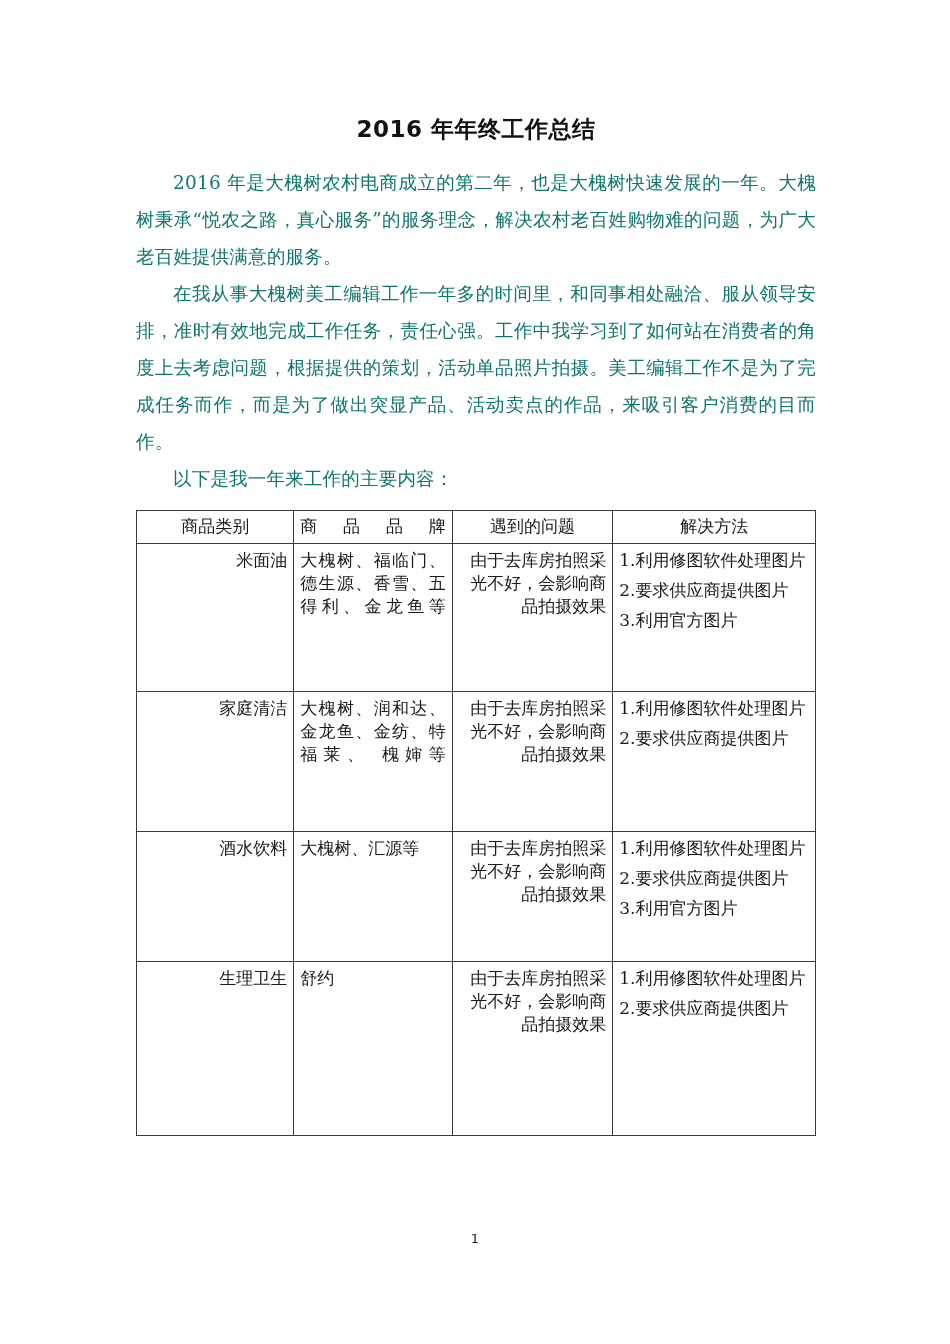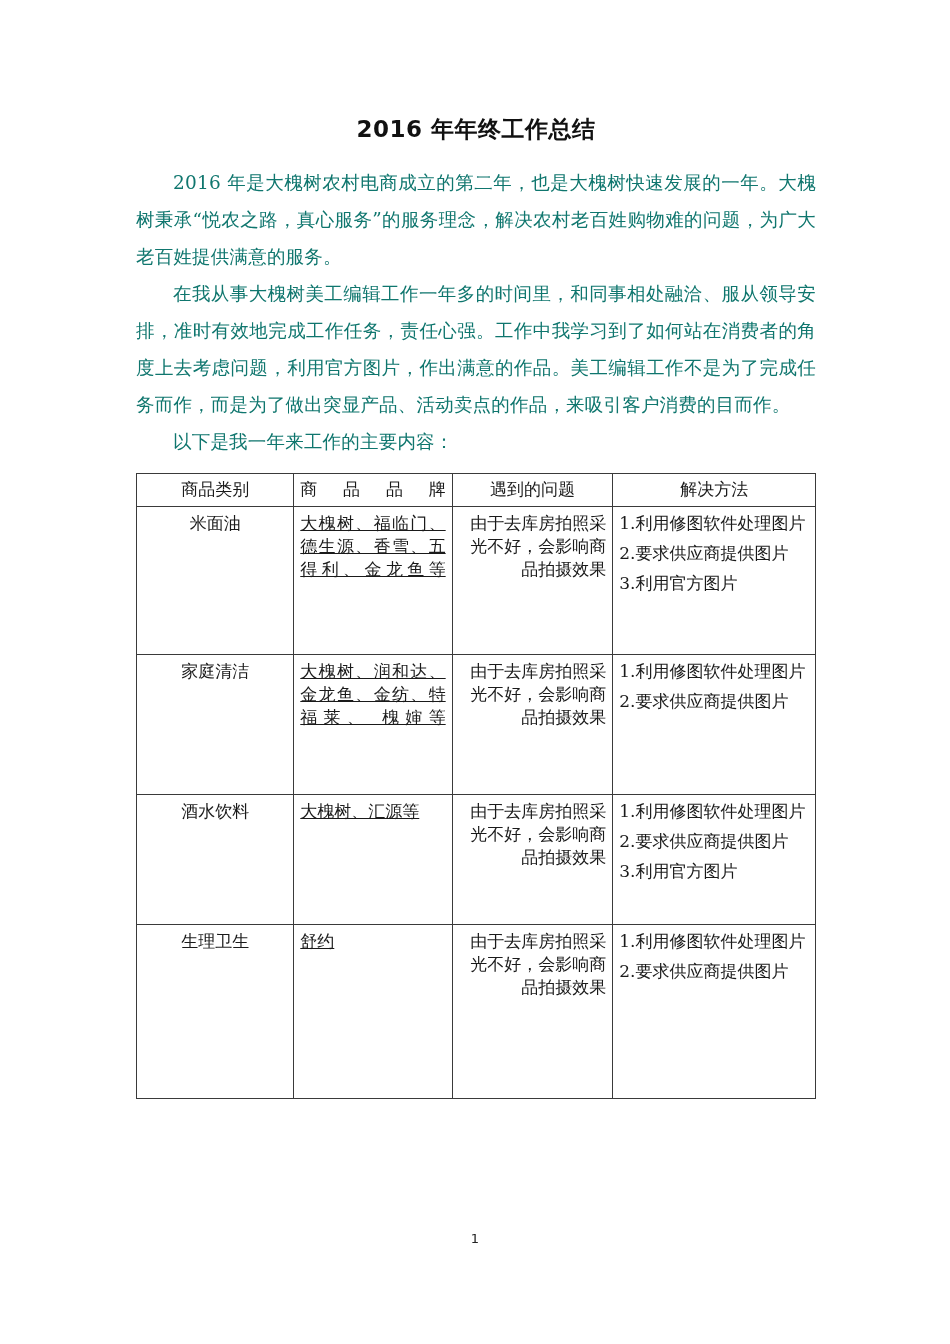--- a/index.html
+++ b/index.html
@@ -63,37 +63,36 @@
     font-size: 17px;
     line-height: 23px;
     color: #1a1a1a;
   }
   .doc-table thead td {
     text-align: center;
     padding-top: 4px;
     padding-bottom: 5px;
     height: 22px;
   }
-  .col-cat { width: 129px; text-align: center; }
+  .col-cat { width: 129px; text-align: right; }
   .col-brand { width: 130px; text-align: justify; text-justify: inter-ideograph; text-align-last: justify; }
   .col-prob { width: 132px; text-align: right; }
   .col-sol  { width: 170px; text-align: left; }
   .doc-table tbody td.col-brand { text-align: justify; text-align-last: left; }
   .sol-item {
     margin: 0 0 7px 0;
     text-align: justify;
     text-justify: inter-ideograph;
   }
   .sol-item:last-child { margin-bottom: 0; }
   .brand-cell p, .prob-cell p { margin: 0; }
   .brand-cell p {
     text-align: justify;
     text-align-last: justify;
     letter-spacing: 0;
-    text-decoration: underline;
   }
   .brand-cell.loose p { text-align-last: left; }
   .page-number {
     position: absolute;
     left: 0;
     top: 1231px;
     width: 950px;
     text-align: center;
     font-family: "DejaVu Sans", "Liberation Sans", sans-serif;
     font-size: 13px;
@@ -106,21 +105,21 @@
 </style>
 </head>
 <body>
 
 <div class="page">
   <div class="content">
 
     <h1 class="doc-title">2016 年年终工作总结</h1>
 
     <p class="para">2016 年是大槐树农村电商成立的第二年，也是大槐树快速发展的一年。大槐树秉承“悦农之路，真心服务”的服务理念，解决农村老百姓购物难的问题，为广大老百姓提供满意的服务。</p>
-    <p class="para">在我从事大槐树美工编辑工作一年多的时间里，和同事相处融洽、服从领导安排，准时有效地完成工作任务，责任心强。工作中我学习到了如何站在消费者的角度上去考虑问题，利用官方图片，作出满意的作品。美工编辑工作不是为了完成任务而作，而是为了做出突显产品、活动卖点的作品，来吸引客户消费的目而作。</p>
+    <p class="para">在我从事大槐树美工编辑工作一年多的时间里，和同事相处融洽、服从领导安排，准时有效地完成工作任务，责任心强。工作中我学习到了如何站在消费者的角度上去考虑问题，根据提供的策划，活动单品照片拍摄。美工编辑工作不是为了完成任务而作，而是为了做出突显产品、活动卖点的作品，来吸引客户消费的目而作。</p>
     <p class="para">以下是我一年来工作的主要内容：</p>
 
     <table class="doc-table">
       <thead>
         <tr>
           <td class="col-cat">商品类别</td>
           <td class="col-brand">商品品牌</td>
           <td class="col-prob">遇到的问题</td>
           <td class="col-sol">解决方法</td>
         </tr>

